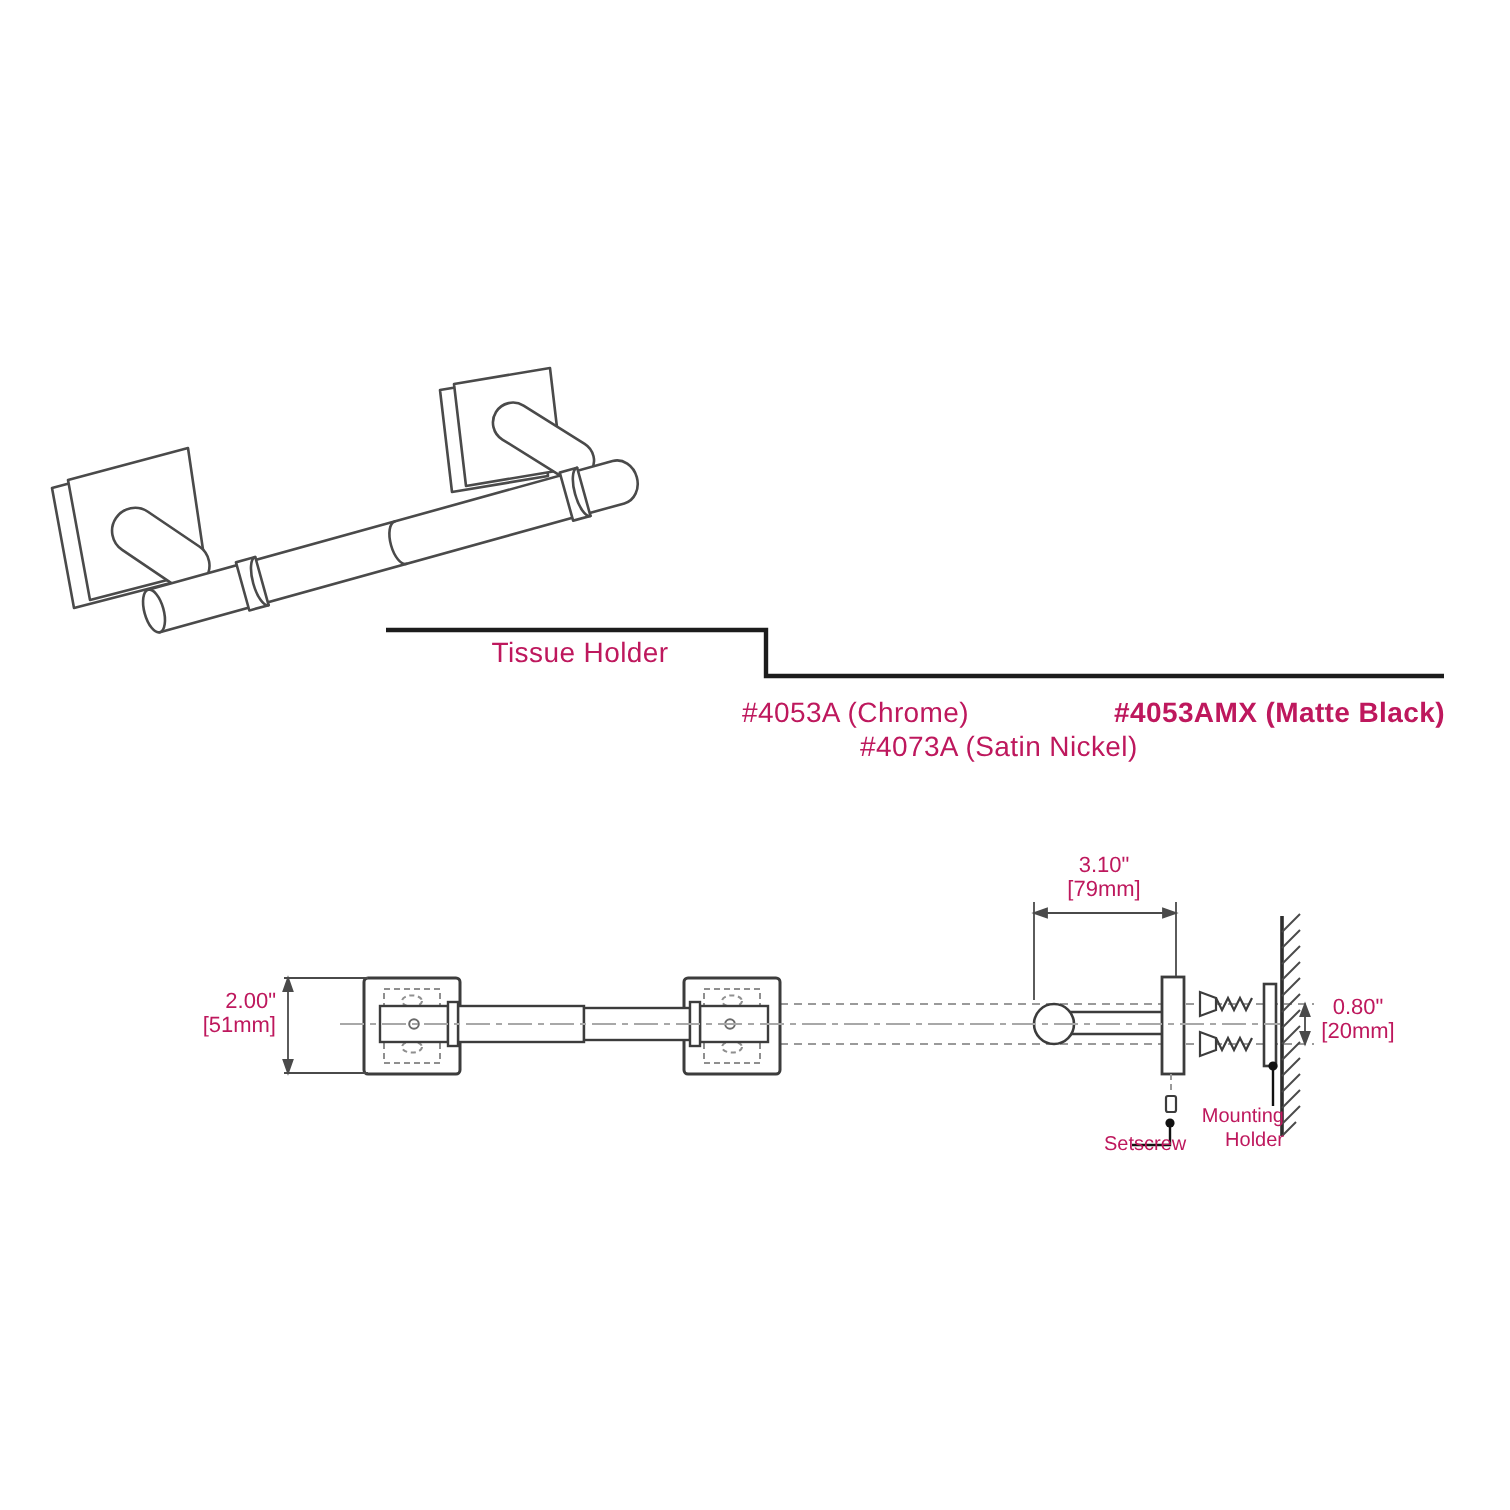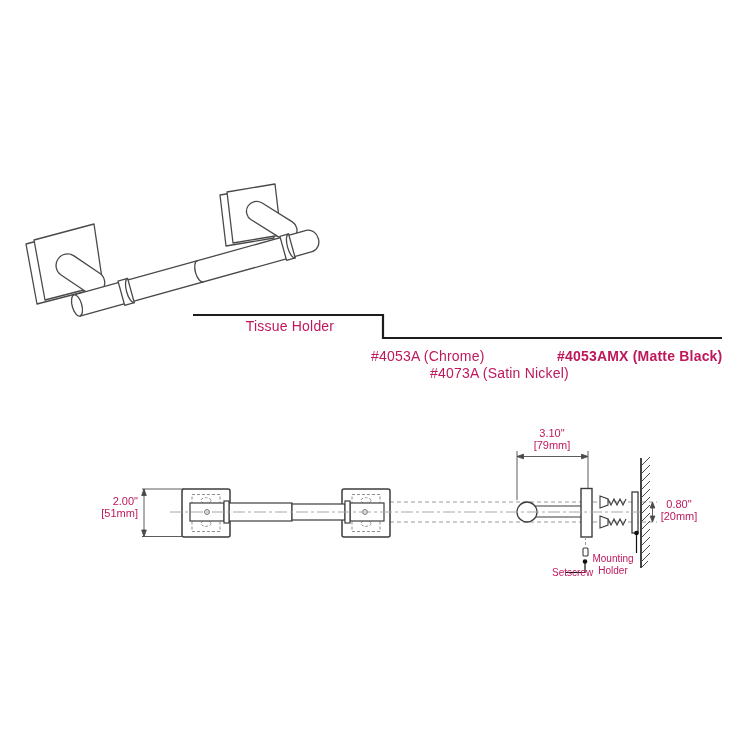--- a/index.html
+++ b/index.html
@@ -182,16 +182,16 @@
   <div>[79mm]</div>
 </div>
 
 <div class="lbl dim" style="left:656px;top:499px;width:46px;">
   <div>0.80"</div>
   <div>[20mm]</div>
 </div>
 
 <div class="lbl callout" style="left:552px;top:567px;">Setscrew</div>
 
-<div class="lbl callout center" style="left:584px;top:553px;width:58px;">
+<div class="lbl callout center" style="left:584px;top:553px;width:58px;text-align:right;">
   <div>Mounting</div>
   <div>Holder</div>
 </div>
 
 </body></html>

